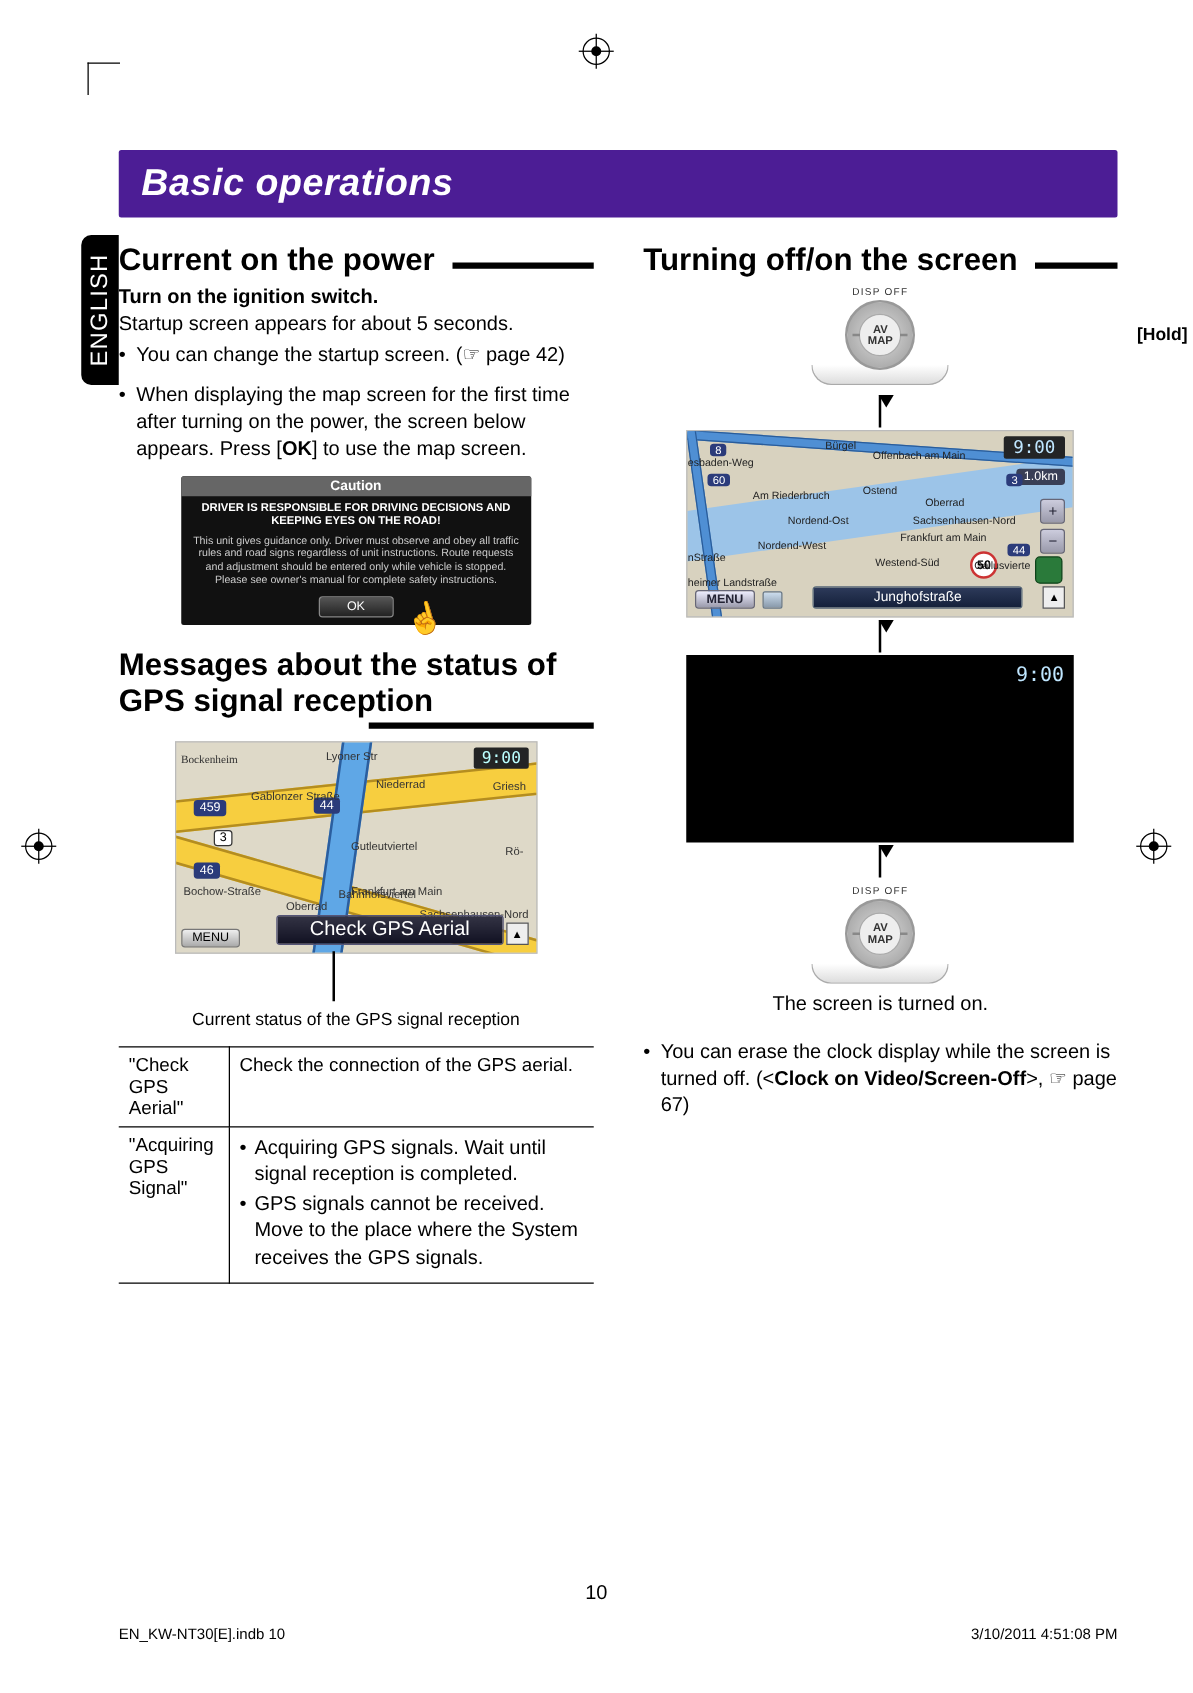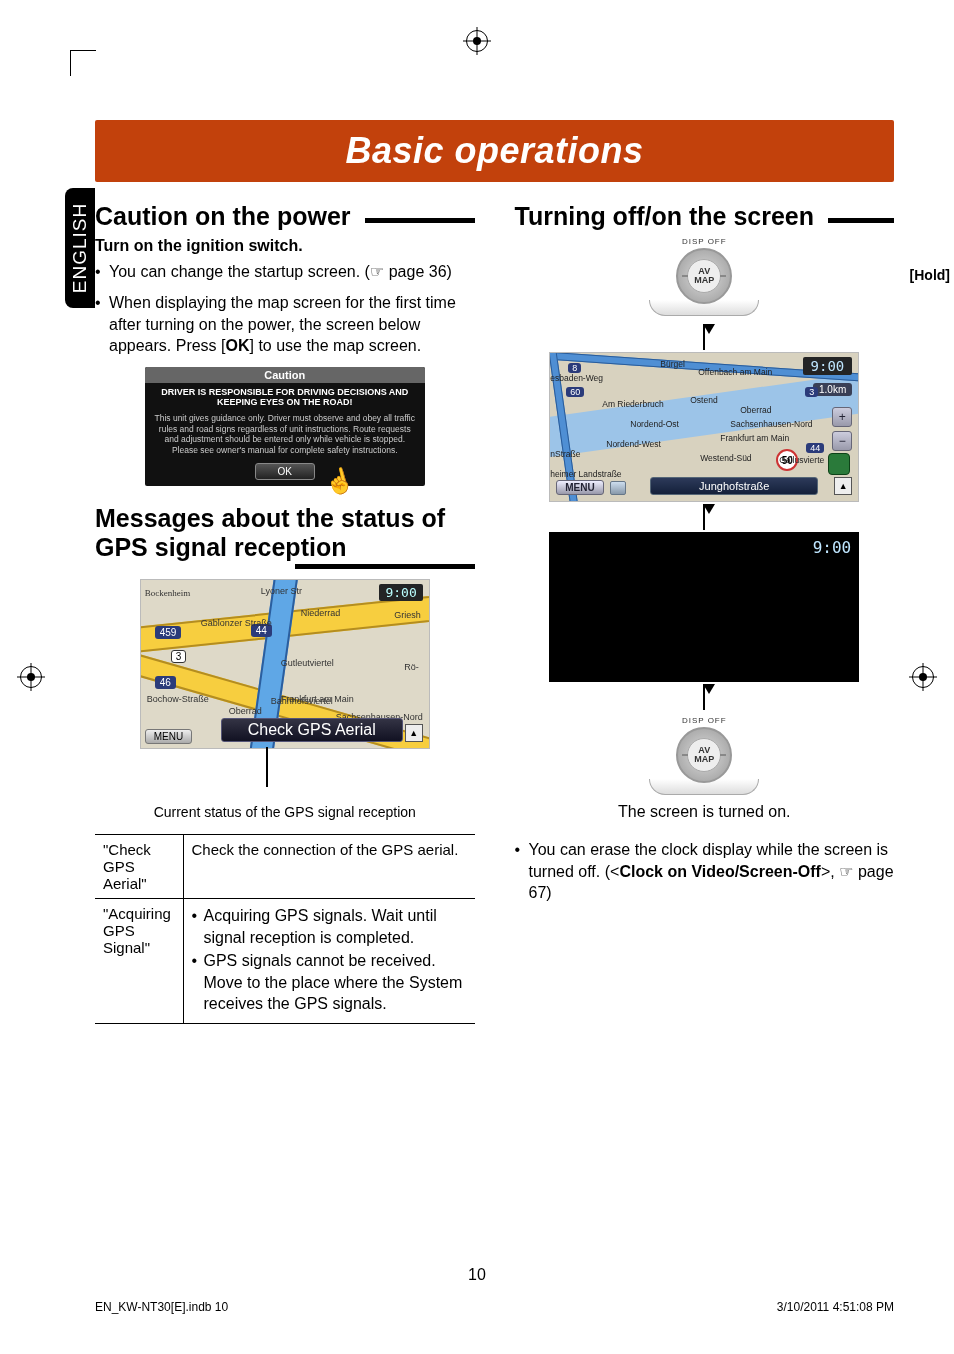--- a/index.html
+++ b/index.html
@@ -13,21 +13,21 @@
   .reg-mark { width:22px; height:22px; border:1px solid #000; border-radius:50%; position:relative; }
   .reg-mark::before, .reg-mark::after { content:""; position:absolute; background:#000; }
   .reg-mark::before { left:50%; top:-4px; bottom:-4px; width:1px; transform:translateX(-50%); }
   .reg-mark::after  { top:50%; left:-4px; right:-4px; height:1px; transform:translateY(-50%); }
   .reg-mark .dot { position:absolute; width:8px; height:8px; background:#000; border-radius:50%; left:50%; top:50%; transform:translate(-50%,-50%); }
 
   .content { position:absolute; left:95px; right:60px; top:120px; bottom:120px; }
   .lang-tab { position:absolute; left:-30px; top:68px; width:30px; height:120px; background:#000; color:#fff; display:flex; align-items:center; justify-content:center; border-top-left-radius:8px; border-bottom-left-radius:8px; }
   .lang-tab span { transform:rotate(-90deg); font-size:19px; letter-spacing:1px; font-weight:400; font-family:"Helvetica Neue",Arial,sans-serif; }
 
-  .title-bar { background:#c2410c; color:#fff; padding:10px 18px; font-size:36px; font-style:italic; font-weight:700; letter-spacing:0.5px; border-radius:2px; margin-bottom:20px;text-align:center; }
+  .title-bar { background:#4c1d95; color:#fff; padding:10px 18px; font-size:30px; font-style:italic; font-weight:700; letter-spacing:0.5px; border-radius:2px; margin-bottom:20px; }
 
   .cols { display:flex; gap:40px; }
   .col { flex:1 1 50%; min-width:0; }
 
   h2.sec { font-size:25px; font-weight:700; margin-bottom:4px; display:flex; align-items:center; gap:6px; }
   h2.sec .rule { flex:1; height:5px; background:#000; margin-left:8px; margin-top:8px; }
 
   .sub-bold { font-weight:700; font-size:16px; margin-top:4px; }
   p, li { font-size:16px; line-height:1.35; }
   ul.bul { list-style:none; padding:0; margin:4px 0 10px 0; }
@@ -46,21 +46,21 @@
   .gps-box .road1 { position:absolute; left:-20px; top:30px; width:350px; height:26px; background:#f7ce3f; border:2px solid #b48d20; transform:rotate(-6deg);}
   .gps-box .road2 { position:absolute; left:-30px; bottom:28px; width:360px; height:22px; background:#f7ce3f; border:2px solid #b48d20; transform:rotate(16deg);}
   .gps-box .hwy { position:absolute; left:120px; top:-20px; width:24px; height:220px; background:#5fa7e6; border:2px solid #2b5e9e; transform:rotate(8deg);}
   .gps-box .clock { position:absolute; right:6px; top:4px; background:#232425; color:#bff; padding:1px 6px; font-size:13px; border-radius:2px; font-family:monospace;}
   .gps-box .badge { position:absolute; background:#2b3b7a; color:#fff; font-size:10px; padding:1px 5px; border-radius:3px;}
   .gps-box .sign { position:absolute; background:#fff; color:#000; border:1px solid #333; font-size:10px; padding:0 4px; border-radius:3px;}
   .gps-box .menu { position:absolute; left:4px; bottom:4px; background:linear-gradient(#eee,#aaa); border:1px solid #777; font-size:10px; padding:1px 8px; border-radius:3px;}
   .gps-box .status { position:absolute; left:80px; bottom:6px; background:linear-gradient(#334,#112); color:#fff; font-size:16px; padding:2px 26px; border-radius:3px; border:1px solid #557;}
   .gps-box .label { position:absolute; font-size:9px; color:#333;}
   .gps-box .compass { position:absolute; right:6px; bottom:6px; width:18px; height:18px; border:1px solid #555; background:#eee; display:flex; align-items:center; justify-content:center; font-size:9px;}
-  .gps-caption { text-align:center; font-size:14px; margin-top:17px; }
+  .gps-caption { text-align:center; font-size:14px; margin-top:6px; }
   .gps-leader { width:2px; height:40px; background:#000; margin:-2px auto 0; position:relative; left:-18px;}
 
   table.msg { width:100%; border-collapse:collapse; margin-top:14px; font-size:15px;}
   table.msg td { border-top:1px solid #000; border-bottom:1px solid #000; padding:6px 8px; vertical-align:top;}
   table.msg td:first-child { width:88px; border-right:1px solid #000; }
   table.msg ul { list-style:none; padding:0; margin:0;}
   table.msg ul li { position:relative; padding-left:12px; margin-bottom:2px;}
   table.msg ul li::before { content:"•"; position:absolute; left:0;}
 
   
@@ -125,26 +125,27 @@
     <div class="lang-tab">
         <span>ENGLISH</span>
       </div>
 
     <div class="title-bar">Basic operations</div>
 
     <div class="cols">
 
       <div class="col">
         <h2 class="sec">
-          <span>Caution on the power</span>
+          <span>Current on the power</span>
           <span class="rule"></span>
         </h2>
         <p class="sub-bold">Turn on the ignition switch.</p>
+        <p>Startup screen appears for about 5 seconds.</p>
         <ul class="bul">
-          <li>You can change the startup screen. (☞ page 36)</li>
+          <li>You can change the startup screen. (☞ page 42)</li>
         </ul>
         <ul class="bul">
           <li>
             <span>When displaying the map screen for the first time after turning on the power, the screen below appears. Press [</span><b>OK</b><span>] to use the map screen.</span>
           </li>
         </ul>
 
         <div class="caution-box">
           <div class="hdr">Caution</div>
           <div class="line1">DRIVER IS RESPONSIBLE FOR DRIVING DECISIONS AND KEEPING EYES ON THE ROAD!</div>

